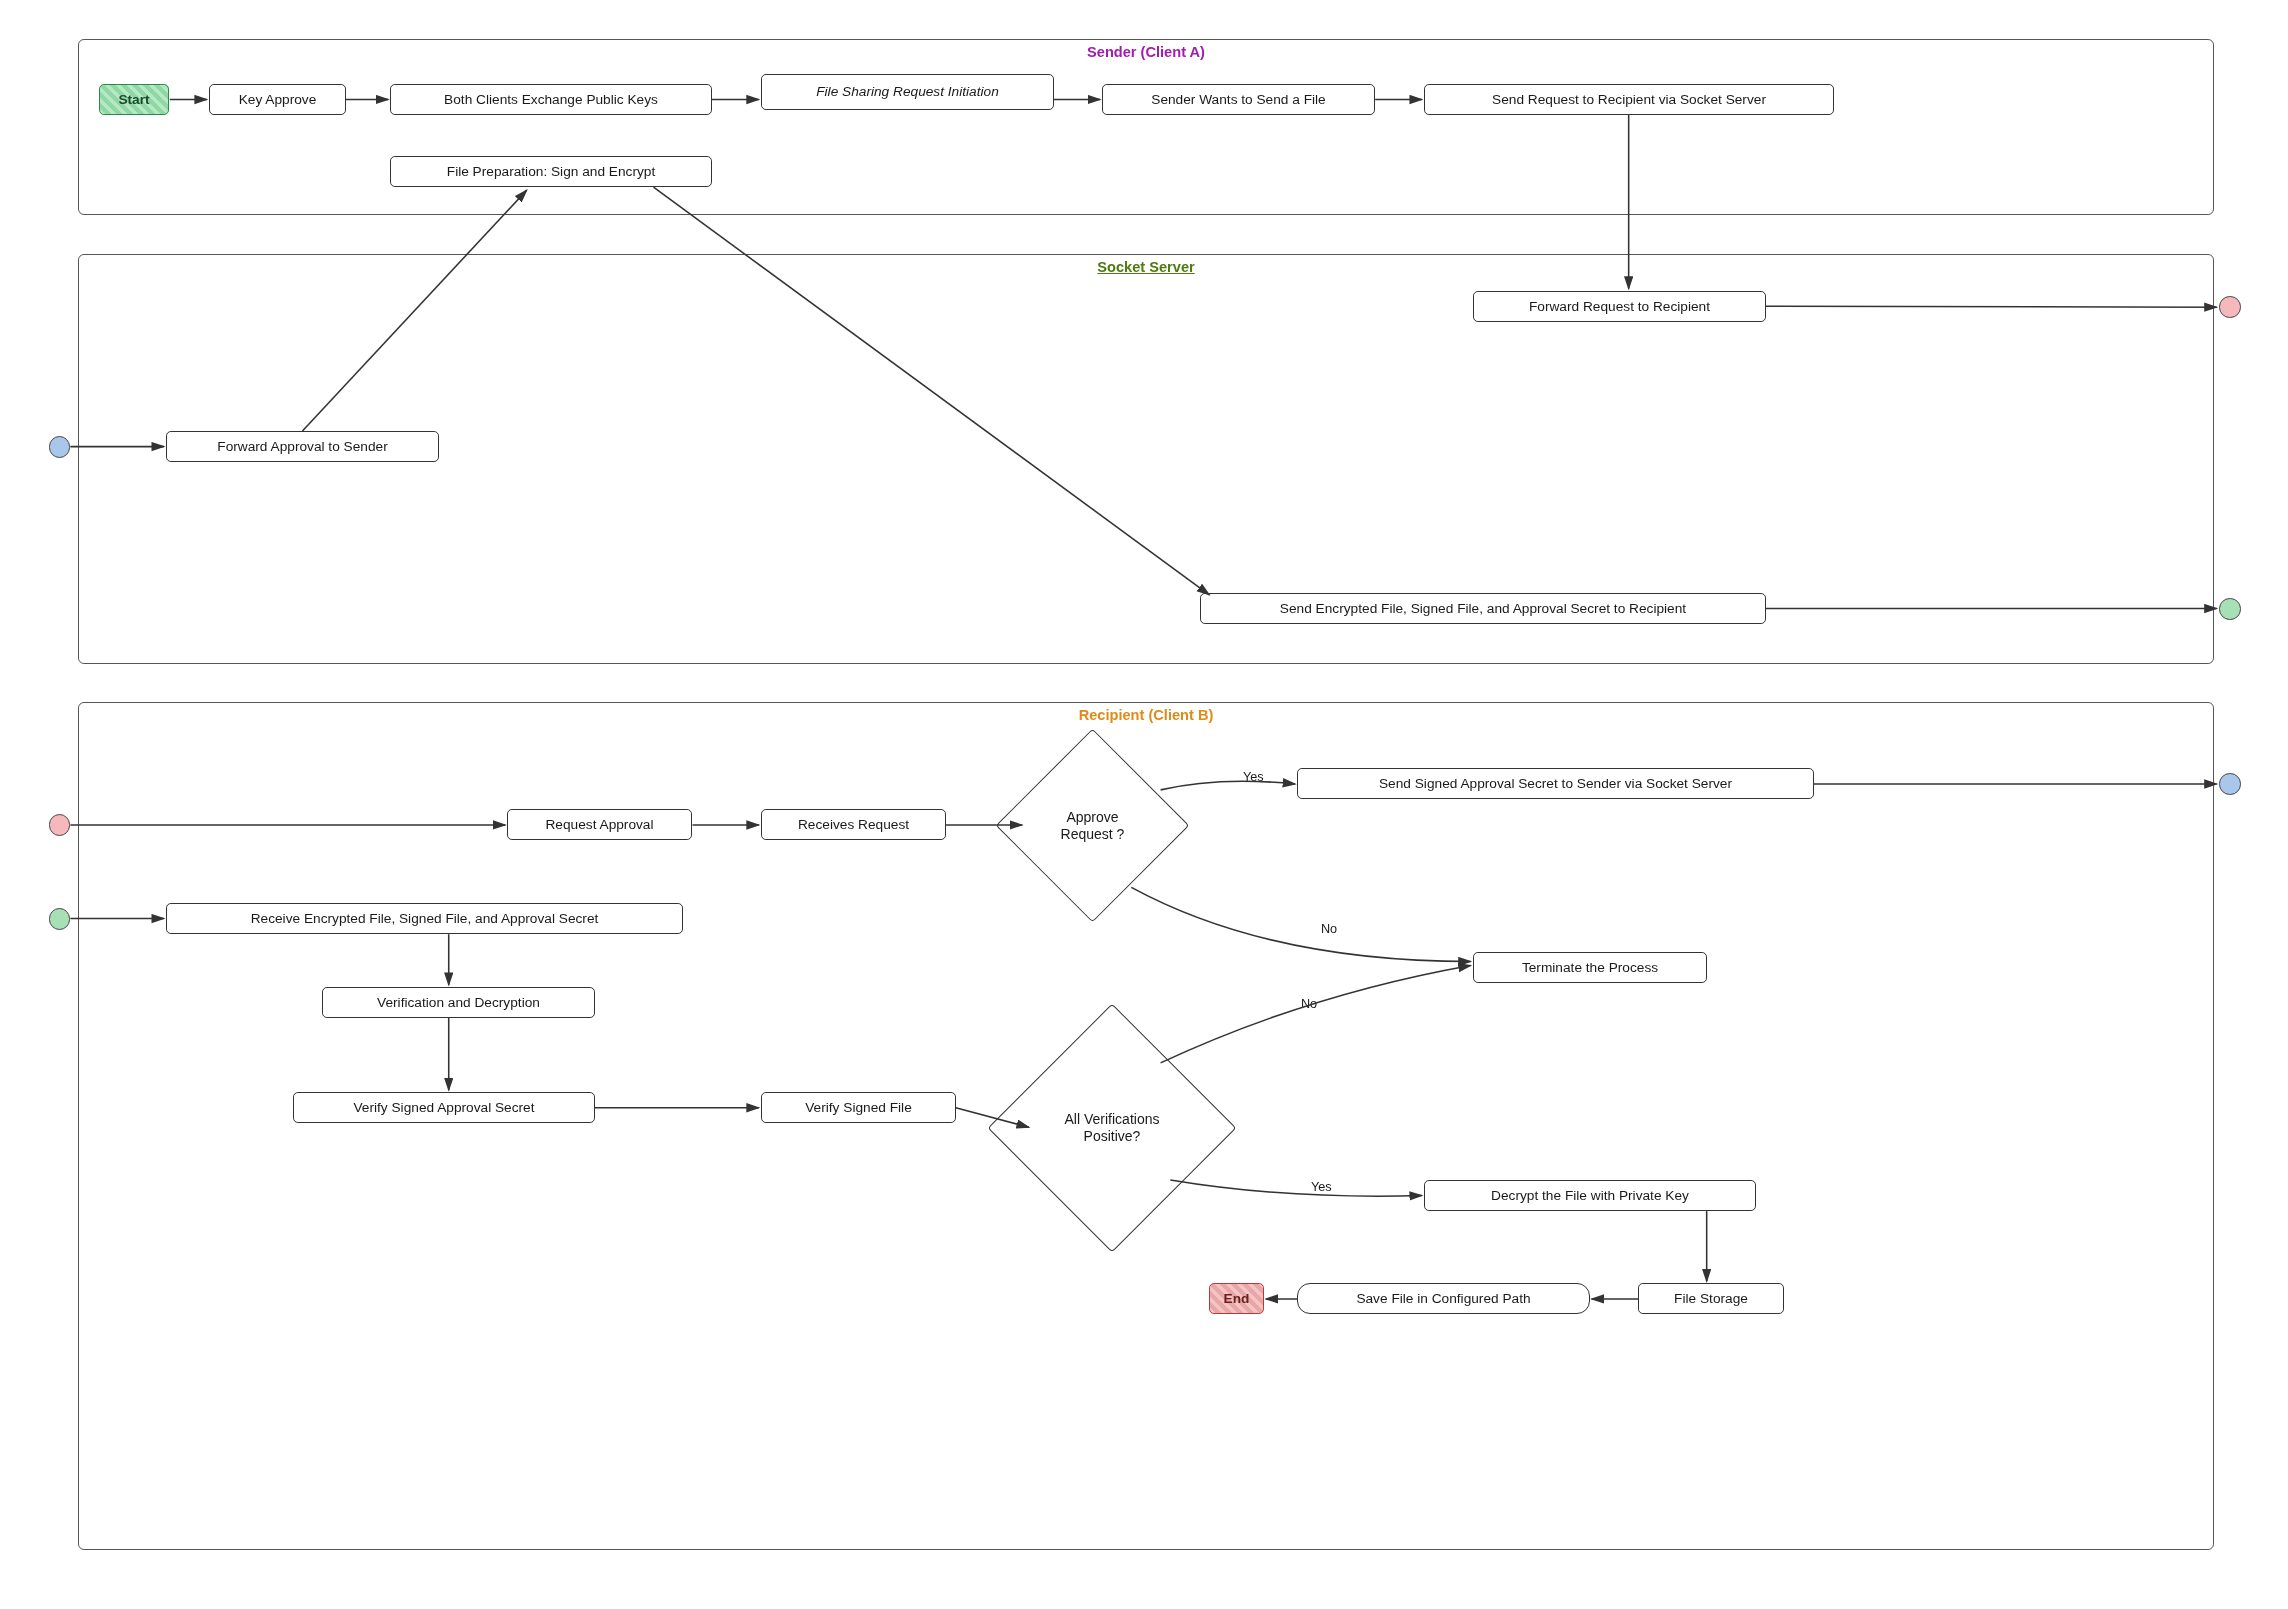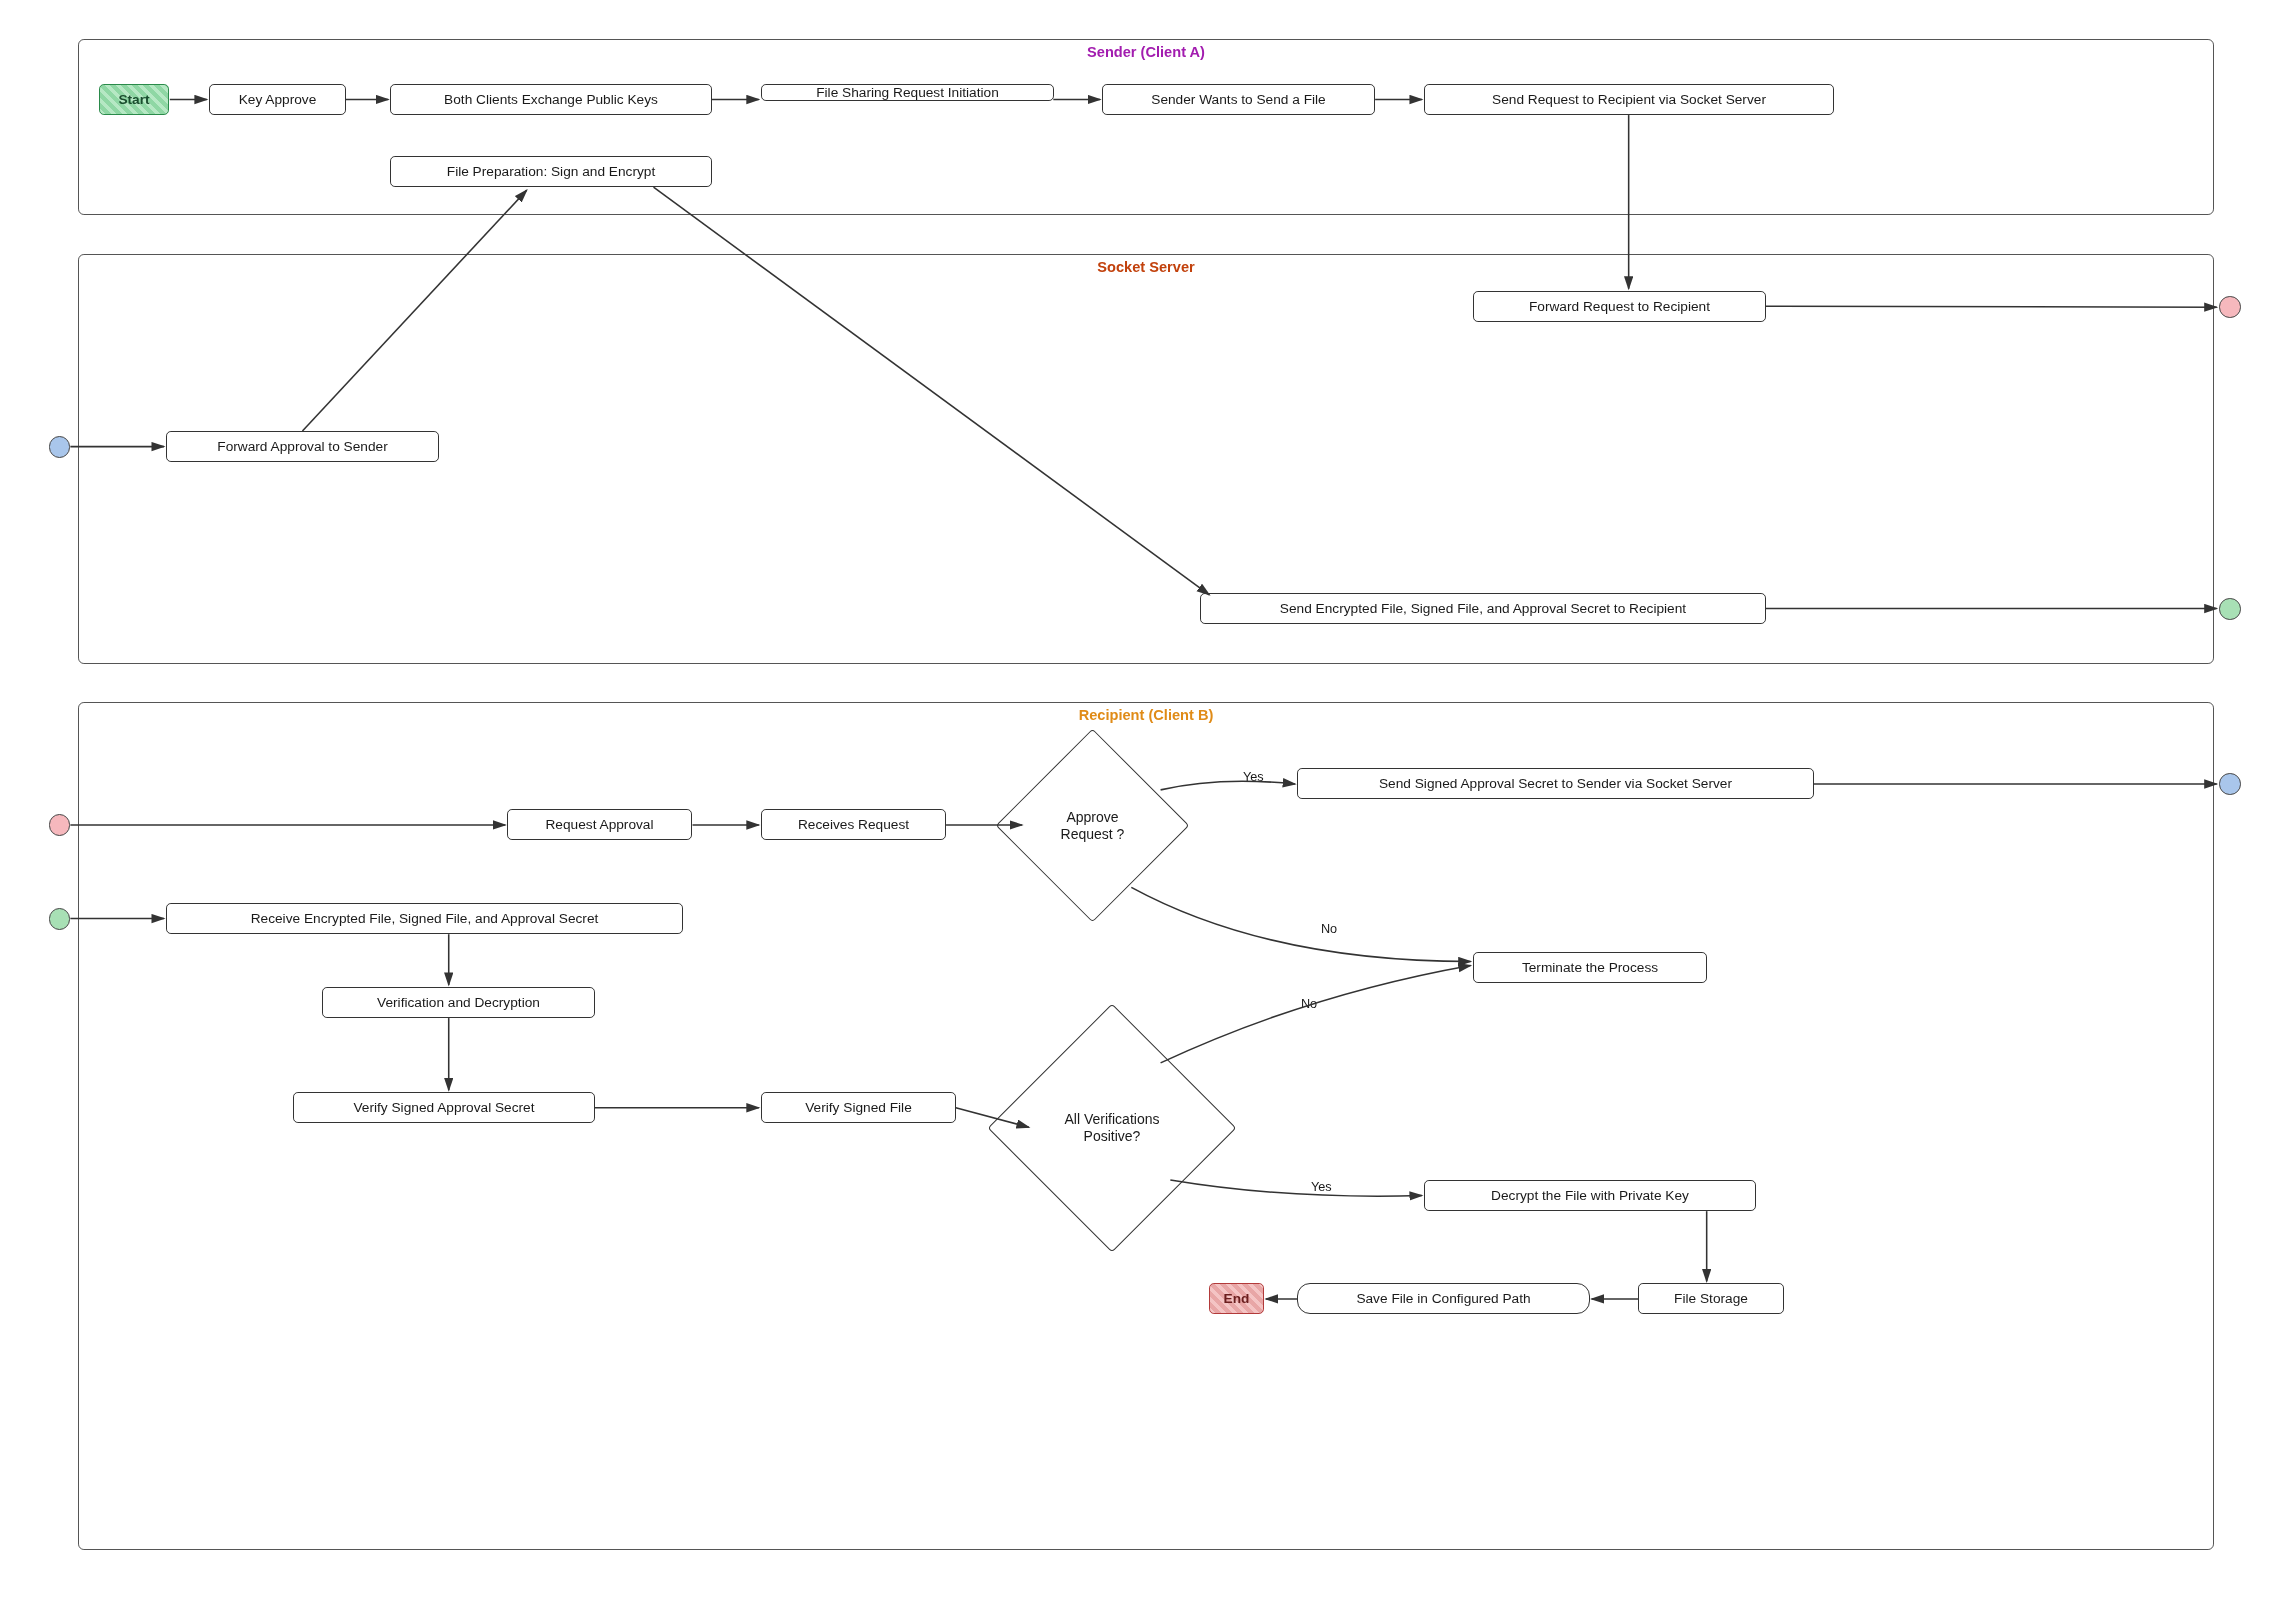--- a/index.html
+++ b/index.html
@@ -26,21 +26,21 @@
     position: absolute;
     top: 3.9px;
     left: 50%;
     transform: translateX(-50%);
     font-weight: bold;
     font-size: 14.6px;
     padding: 0 7.8px;
     background: #fff;
   }
   .sender .swimlane-title { color: #a21caf; }
-  .server .swimlane-title { color: #c2410c; }
+  .server .swimlane-title { color: #4d7c0f; text-decoration: underline; }
   .recipient .swimlane-title { color: #e08b17; }
 
   .node {
     position: absolute;
     border: 1.5px solid #333;
     border-radius: 4.9px;
     background: #fff;
     padding: 5.9px 13.7px;
     display: flex;
     align-items: center;
@@ -123,21 +123,21 @@
     <div class="swimlane-title">Socket Server</div>
   </div>
 
   <div class="swimlane recipient" style="left:39px; top:663px; width:2136px; height:848px;">
     <div class="swimlane-title">Recipient (Client B)</div>
   </div>
 
   <div class="node start" style="left:60px; top:45px; width:70px; height:31px;">Start</div>
   <div class="node" style="left:170px; top:45px; width:137px; height:31px;">Key Approve</div>
   <div class="node" style="left:351px; top:45px; width:322px; height:31px;">Both Clients Exchange Public Keys</div>
-  <div class="node" style="left:722px; top:45px; width:293px; height:17px;">File Sharing Request Initiation</div>
+  <div class="node" style="left:722px; top:35px; width:293px; height:36px;font-style:italic;">File Sharing Request Initiation</div>
   <div class="node" style="left:1063px; top:45px; width:273px; height:31px;">Sender Wants to Send a File</div>
   <div class="node" style="left:1385px; top:45px; width:410px; height:31px;">Send Request to Recipient via Socket Server</div>
   <div class="node" style="left:351px; top:117px; width:322px; height:31px;">File Preparation: Sign and Encrypt</div>
 
   <div class="node" style="left:1434px; top:252px; width:293px; height:31px;">Forward Request to Recipient</div>
   <div class="node" style="left:127px; top:392px; width:273px; height:31px;">Forward Approval to Sender</div>
   <div class="node" style="left:1161px; top:554px; width:566px; height:31px;">Send Encrypted File, Signed File, and Approval Secret to Recipient</div>
 
   <div class="node" style="left:468px; top:770px; width:185px; height:31px;">Request Approval</div>
   <div class="node" style="left:722px; top:770px; width:185px; height:31px;">Receives Request</div>

